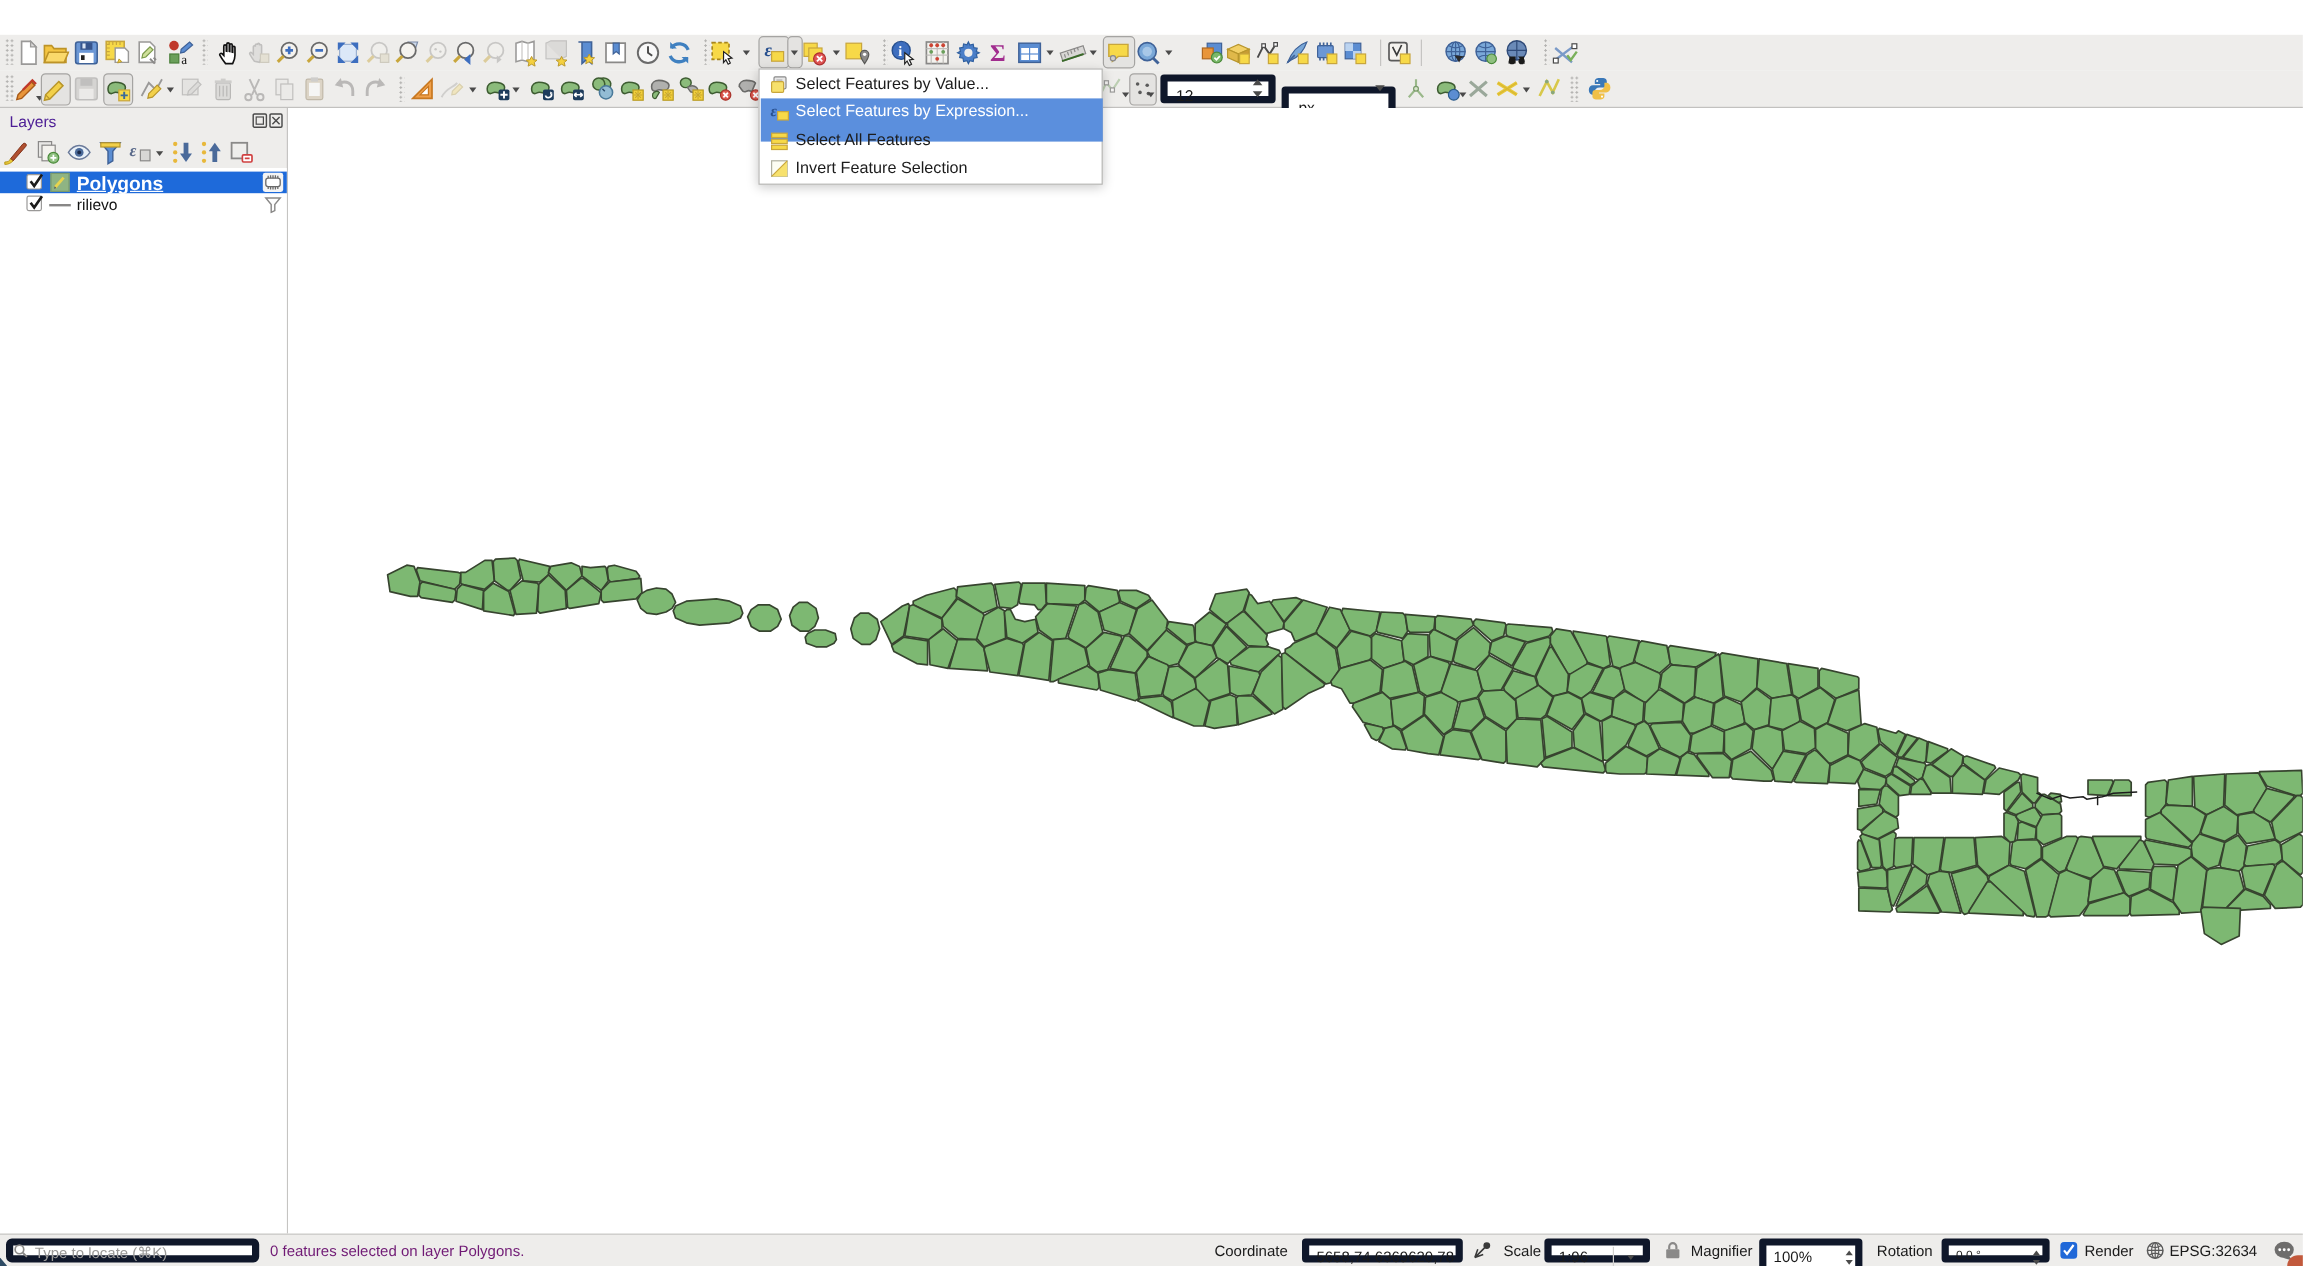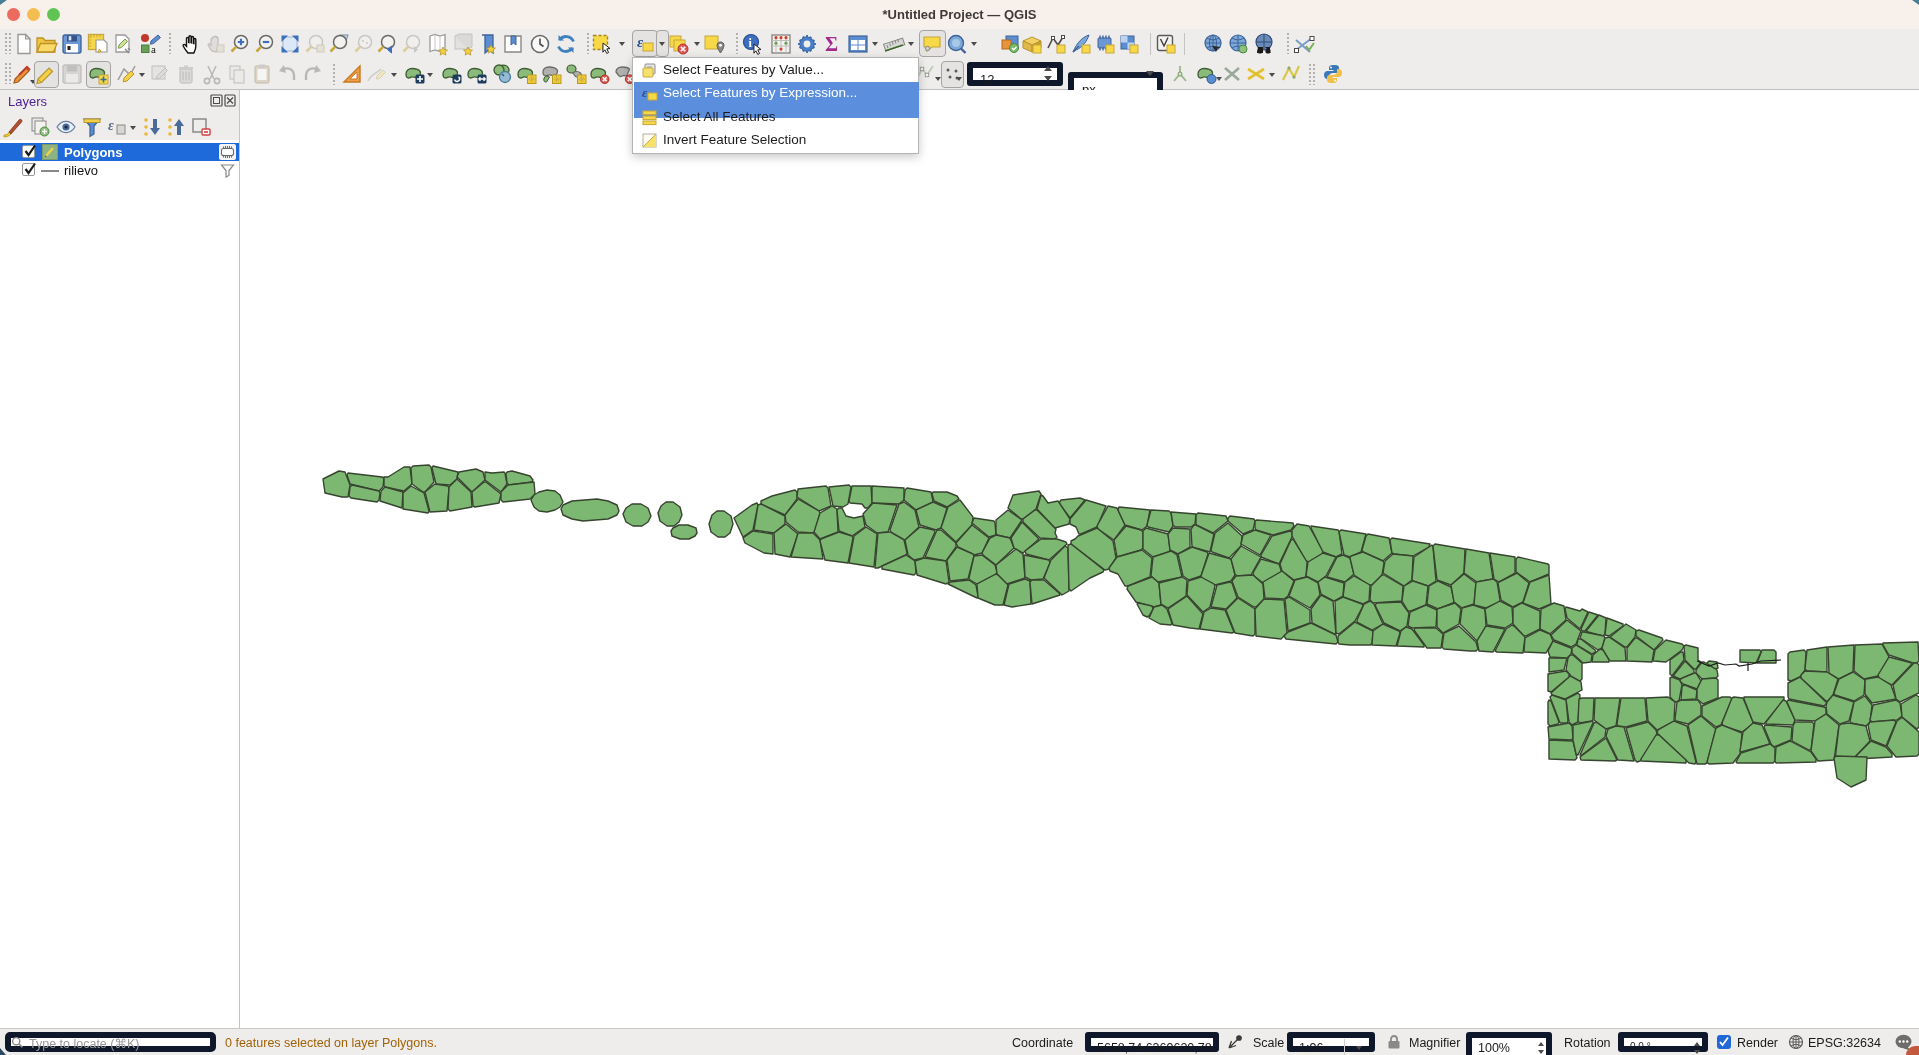--- a/index.html
+++ b/index.html
@@ -20,28 +20,20 @@
 .sbox{position:absolute;background:#fff;border:6px solid #0f172a;border-radius:3px;font-size:12px;color:#1a1a1a}
 .slab{position:absolute;top:7px;font-size:12.5px;color:#1a1a1a}
 #menu{position:absolute;left:632px;top:57px;width:287px;height:97px;background:#fff;border:1px solid #b5b4b2;box-shadow:0 3px 9px rgba(0,0,0,.22);z-index:50}
 .mitem{position:absolute;left:1px;width:285px;height:36px;font-size:13.5px;color:#1c1c1c}
 .mtext{position:absolute;left:29px;top:3px;white-space:nowrap}
 .mico{position:absolute;left:7px;top:3px;width:17px;height:17px}
 .cb{position:absolute;width:13px;height:13px;background:#fff;border:1px solid #9a9998;border-radius:2px}
 </style></head><body>
 <div id="win">
 
-<div id="titlebar">
-<div style="position:absolute;left:0;top:0;width:7px;height:5px;background:#4a7e95;clip-path:polygon(0 0,100% 0,0 100%)"></div>
-<div style="position:absolute;right:0;top:0;width:7px;height:5px;background:#4a7e95;clip-path:polygon(0 0,100% 0,100% 100%)"></div>
-<div class="tl" style="left:7px;background:#ec6a5e"></div>
-<div class="tl" style="left:27px;background:#f4bd50"></div>
-<div class="tl" style="left:47px;background:#5fc454"></div>
-<div id="title">*Untitled Project — QGIS</div>
-</div>
 
 <div id="tb1">
       <div class="sep" style="left:4px;top:3px;width:8px"></div>
       <svg class="ic" style="left:12px;top:3px" viewBox="0 0 24 24">
         <path d="M6 2.5h7.5L18 7v14.5H6z" fill="#fff" stroke="#9a9998" stroke-width="1.4"></path>
         <path d="M13.5 2.5L18 7h-4.5z" fill="#dcdbda" stroke="#9a9998" stroke-width="1.1"></path>
       </svg>
       <svg class="ic" style="left:34px;top:3px" viewBox="0 0 24 24">
         <path d="M3 6h6l2 2.5h10V20H3z" fill="#f4c542" stroke="#bd9327" stroke-width="1.3"></path>
         <path d="M3 20l3.5-8.5H23L19.5 20z" fill="#fad96b" stroke="#bd9327" stroke-width="1.3"></path>
@@ -560,21 +552,21 @@
 <div id="row1" style="position:absolute;left:0;top:53px;width:239px;height:18px;background:#1e6ada"></div>
 <div class="cb" style="left:22px;top:55px"></div>
 <svg style="position:absolute;left:23px;top:54px" width="14" height="14" viewBox="0 0 14 14">
         <path d="M2.5 7l3 4L12 1.5" fill="none" stroke="#1c1c1c" stroke-width="2.2"></path>
       </svg>
 <div style="position:absolute;left:42px;top:54px;width:16px;height:16px;background:#8fb483;border:1px solid #7a9a6e"></div>
 <svg style="position:absolute;left:42px;top:54px" width="16" height="16" viewBox="0 0 16 16">
         <path d="M4 12L11 4" stroke="#e8d44d" stroke-width="2.4"></path>
         <path d="M3 13.2l2-.5-1.4-1.4z" fill="#5a5a5a"></path>
       </svg>
-<div style="position:absolute;left:64px;top:55px;font-size:13px;font-weight:bold;color:#fff;">Polygons</div>
+<div style="position:absolute;left:64px;top:55px;font-size:16px;font-weight:bold;color:#fff;text-decoration:underline">Polygons</div>
 <div style="position:absolute;left:219px;top:54px;width:17px;height:16px;background:#f4f4f4;border-radius:2px"></div>
 <svg style="position:absolute;left:220px;top:55px" width="15" height="14" viewBox="0 0 15 14">
         <g stroke="#6a6a6a" fill="none" stroke-width="1.1">
           <rect x="1.5" y="3.5" width="12" height="7" rx="2" fill="#fff"></rect>
           <path d="M3.5 1.5v2M5.5 1v2.5M7.5 1v2.5M9.5 1v2.5M11.5 1.5v2M3.5 10.5v2M5.5 10.5v2.5M7.5 10.5v2.5M9.5 10.5v2.5M11.5 10.5v2"></path>
         </g>
       </svg>
 <div class="cb" style="left:22px;top:73px"></div>
 <svg style="position:absolute;left:23px;top:72px" width="14" height="14" viewBox="0 0 14 14">
         <path d="M2.5 7l3 4L12 1.5" fill="none" stroke="#1c1c1c" stroke-width="2.2"></path>
@@ -859,21 +851,21 @@
       </div>
 </div>
 
 <div id="status">
 <div class="sbox" style="left:5px;top:3px;width:211px;height:20px;border-radius:5px"></div>
 <svg style="position:absolute;left:11px;top:7px" width="13" height="13" viewBox="0 0 13 13">
         <circle cx="5.2" cy="5.2" r="3.6" fill="none" stroke="#8a8988" stroke-width="1.4"></circle>
         <path d="M8 8l3.4 3.4" stroke="#8a8988" stroke-width="1.6"></path>
       </svg>
 <div style="position:absolute;left:29px;top:7px;font-size:12.5px;color:#9a9998">Type to locate (⌘K)</div>
-<div class="slab" style="left:225px;color:#a16207">0 features selected on layer Polygons.</div>
+<div class="slab" style="left:225px;color:#701a75">0 features selected on layer Polygons.</div>
 <div class="slab" style="left:1012px">Coordinate</div>
 <div class="sbox" style="left:1085px;top:3px;width:134px;height:20px">
         <div style="position:absolute;left:6px;top:3px;font-size:12.5px">5658,74 6369620,78</div>
       </div>
 <svg style="position:absolute;left:1226px;top:5px" width="17" height="17" viewBox="0 0 17 17">
         <g stroke="#3a3a3a" fill="none" stroke-width="1.3">
           <path d="M3 14L14 3M3 14l2.5-7M3 14l7-2.5"></path>
           <circle cx="13" cy="4" r="2.2" fill="#3a3a3a"></circle>
         </g>
       </svg>

